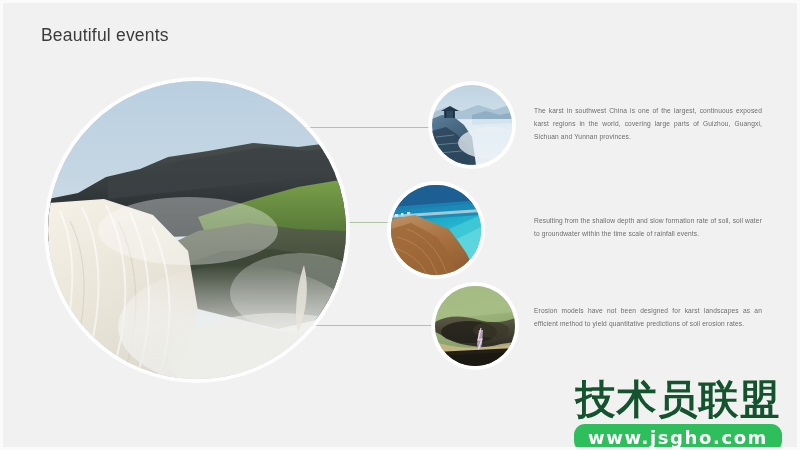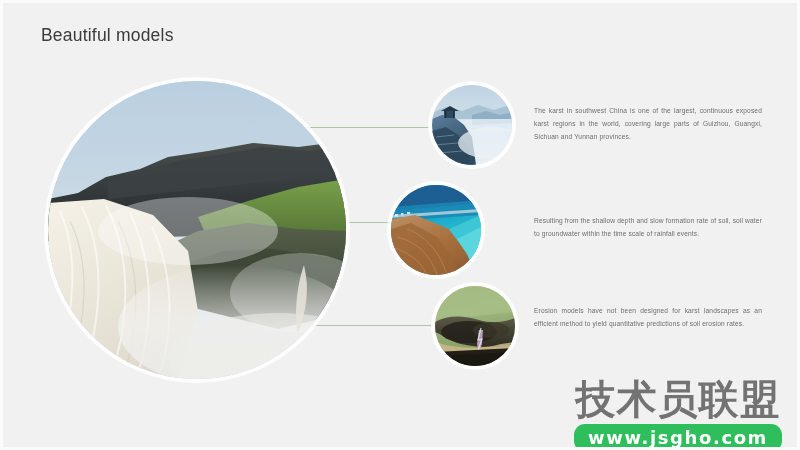--- a/index.html
+++ b/index.html
@@ -91,21 +91,21 @@
     position: absolute;
     left: 560px;
     top: 374px;
     width: 230px;
     text-align: center;
     user-select: none;
   }
   .wm-cn {
     font-size: 40px;
     font-weight: 700;
-    color: #737373;
+    color: #14532d;
     letter-spacing: 1px;
     line-height: 44px;
     font-family: "DejaVu Sans", sans-serif;
   }
   .wm-url {
     margin-top: 3px;
     display: inline-block;
     background: #2fbe5c;
     color: #ffffff;
     font-size: 18px;
@@ -114,21 +114,21 @@
     padding: 3px 14px 4px 14px;
     border-radius: 11px;
     font-family: "DejaVu Sans", sans-serif;
   }
 </style>
 </head>
 <body>
 
 <div class="slide">
 
-  <div class="slide-title">Beautiful models</div>
+  <div class="slide-title">Beautiful events</div>
 
   <div class="connector connector-1"></div>
   <div class="connector connector-2"></div>
   <div class="connector connector-3"></div>
 
   <div class="hero-circle">
     <svg viewBox="0 0 298 298" preserveAspectRatio="xMidYMid slice" aria-hidden="true">
       <defs>
         <linearGradient id="heroSky" x1="0" y1="0" x2="0" y2="1">
           <stop offset="0%" stop-color="#b9cfe0"></stop>

